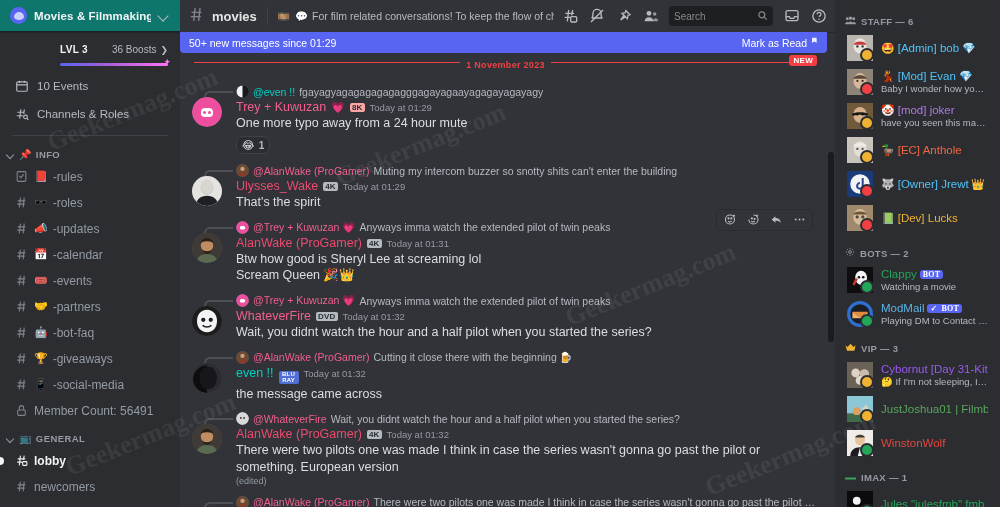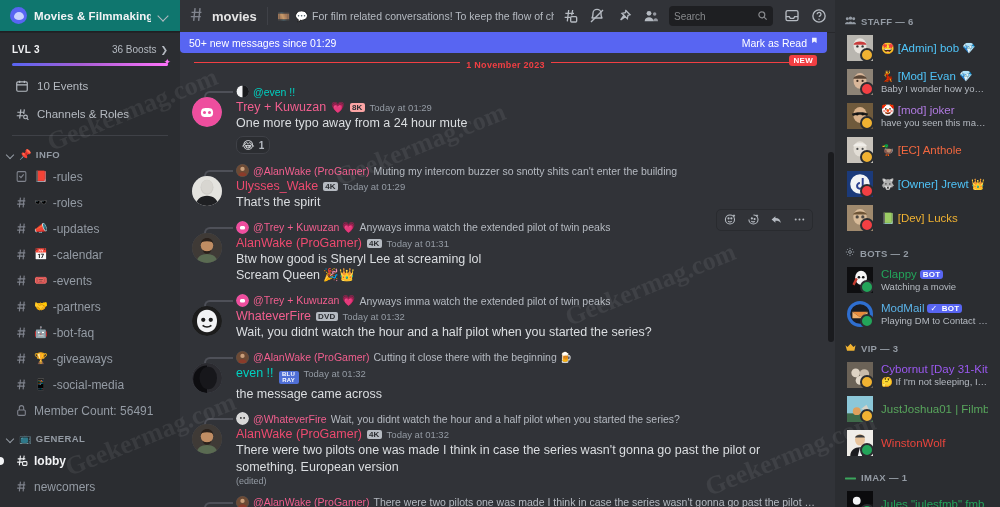--- a/index.html
+++ b/index.html
@@ -29,21 +29,21 @@
     background: #c9d2ff;
   }
   .server-name { font-size: 11.5px; font-weight: bold; color: #f2f3f5; letter-spacing: .1px; flex: 1; white-space: nowrap; overflow: hidden; }
   .chev { width: 12px; height: 12px; position: relative; flex: 0 0 12px; }
   .chev::after {
     content: ""; position: absolute; left: 1px; top: 2px;
     width: 7px; height: 7px; border-right: 1.6px solid #b5bac1; border-bottom: 1.6px solid #b5bac1;
     transform: rotate(45deg);
   }
 
-  .boost-block { padding: 12px 12px 6px; }
+  .boost-block { padding: 12px 12px 6px; margin-left: 48px; }
   .boost-row { display: flex; align-items: center; justify-content: space-between; margin-bottom: 8px; }
   .boost-lvl { font-size: 10px; font-weight: bold; color: #f2f3f5; letter-spacing: .3px; }
   .boost-count { font-size: 10px; color: #b5bac1; display: flex; align-items: center; gap: 4px; }
   .boost-arrow { font-size: 9px; color: #b5bac1; }
   .boost-bar { height: 3px; border-radius: 2px; background: linear-gradient(90deg, #5865f2 0%, #a95fd6 45%, #ff73fa 100%); position: relative; }
   .boost-bar::after { content: "\2726"; position: absolute; right: -3px; top: -6px; font-size: 9px; color: #ff73fa; }
 
   .side-link {
     display: flex; align-items: center; gap: 8px; height: 26px;
     margin: 1px 8px; padding: 0 6px; border-radius: 4px; cursor: pointer;
@@ -178,21 +178,21 @@
     border-radius: 50%; border: 2.2px solid #2b2d31; box-sizing: content-box;
   }
   .st-online { background: #23a55a; }
   .st-idle { background: #f0b232; }
   .st-dnd { background: #f23f43; }
   .minfo { min-width: 0; flex: 1; display: flex; flex-direction: column; justify-content: center; gap: 1px; }
   .mname { font-size: 11.5px; font-weight: 500; white-space: nowrap; overflow: hidden; text-overflow: ellipsis; display: flex; align-items: center; gap: 3px; }
   .mact { font-size: 9.5px; color: #b5bac1; white-space: nowrap; overflow: hidden; text-overflow: ellipsis; }
   .bot-tag {
     background: #5865f2; color: #fff; font-size: 8px; font-weight: bold;
-    padding: 0 3px; border-radius: 3px; letter-spacing: .2px; display: inline-flex; align-items: center; gap: 2px;
+    padding: 0 3px; border-radius: 3px; letter-spacing: .2px; display: inline-flex; align-items: center; gap: 2px; font-family: Liberation Serif, serif;
   }
   .wm {
     position: absolute; color: rgba(255,255,255,.07); font-size: 26px; font-weight: bold;
     transform: rotate(-22deg); pointer-events: none; white-space: nowrap; z-index: 20;
     font-family: "Liberation Serif", serif;
   }
 </style>
 </head>
 <body>
 
@@ -460,20 +460,21 @@
 
           <div class="group">
             <div class="reply-line">
               <span class="rav">
                   <svg viewBox="0 0 24 24">
                     <circle cx="12" cy="12" r="12" fill="#18191c"></circle>
                     <path d="M12 1a11 11 0 000 22z" fill="#f2f3f5"></path>
                   </svg>
                 </span>
               <span class="rname" style="color:#00d0c0">@even !!</span>
+              <span class="rtext">fgayagyagagagagagagggagayagaayagagayagayagy</span>
             </div>
             <div class="avatar">
               <svg viewBox="0 0 24 24">
                   <circle cx="12" cy="12" r="12" fill="#ee4e9e"></circle>
                   <path d="M8 9.5c1.5-1 6.5-1 8 0 1.2 1.5 1.2 4.5 0 5.8-1.5.9-6.5.9-8 0-1.2-1.3-1.2-4.3 0-5.8z" fill="#fff"></path>
                   <circle cx="10" cy="12.4" r="1.2" fill="#ee4e9e"></circle>
                   <circle cx="14" cy="12.4" r="1.2" fill="#ee4e9e"></circle>
                 </svg>
             </div>
             <div class="head">

